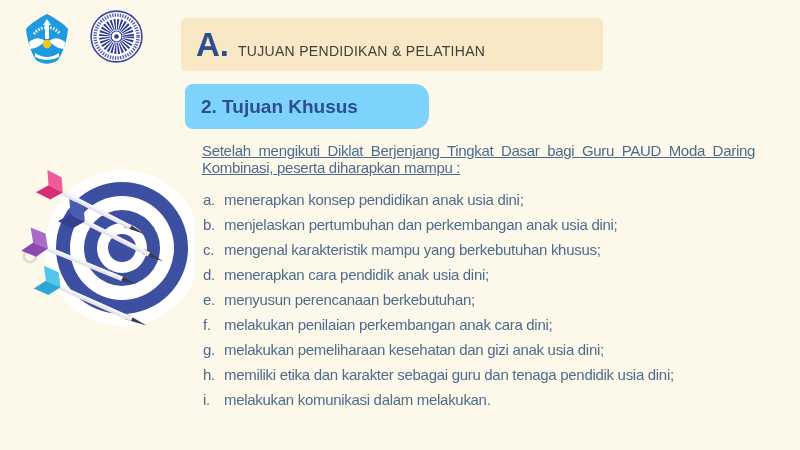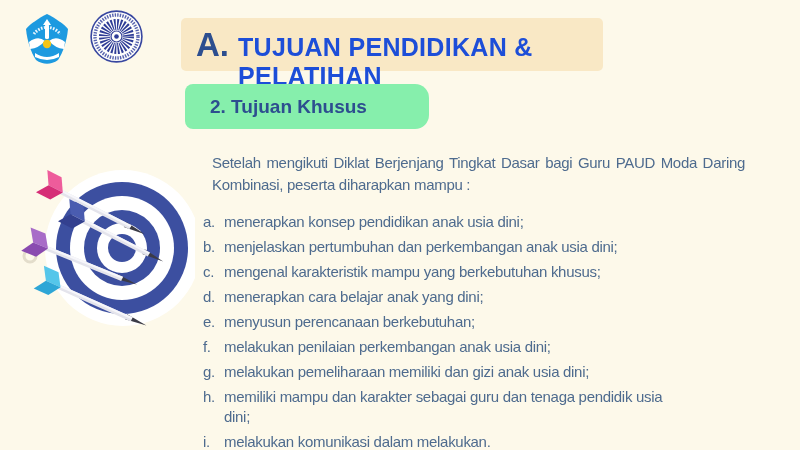--- a/index.html
+++ b/index.html
@@ -14,36 +14,36 @@
 
   .title-banner{
     position:absolute;left:181px;top:18px;width:422px;height:53px;
     background:#f9e8c5;border-radius:5px;
     display:flex;align-items:baseline;padding:9px 0 0 15px;box-sizing:border-box;
   }
   .title-prefix{
     font-size:33px;font-weight:bold;color:#2d4e8f;margin-right:9px;line-height:36px;
   }
   .title-text{
-    font-size:25px;font-weight:bold;color:#1d4ed8;letter-spacing:.3px;
+    font-size:14px;font-weight:normal;color:#404040;letter-spacing:.3px;
   }
 
   .sub-banner{
     position:absolute;left:185px;top:84px;width:244px;height:45px;
-    background:#86efac;border-radius:8px 14px 14px 8px;
-    display:flex;align-items:center;padding-left:25px;box-sizing:border-box;
+    background:#7dd3fc;border-radius:8px 14px 14px 8px;
+    display:flex;align-items:center;padding-left:16px;box-sizing:border-box;
   }
   .sub-text{font-size:19px;font-weight:bold;color:#2d4e8f;}
 
   .content{
     position:absolute;left:196px;top:136px;width:565px;
     color:#4e6b8e;font-size:15px;letter-spacing:-.3px;
   }
   .intro{
-    margin:16px;text-align:justify;line-height:22px;
+    margin:6px;text-align:justify;line-height:17px;text-decoration:underline;
   }
   .objective-list{margin-top:14px;padding-left:7px;}
   .item-row{display:flex;margin-bottom:5px;line-height:20px;}
   .item-letter{width:21px;flex:none;}
   .item-text{max-width:460px;}
 </style>
 </head>
 <body>
 
 <div class="slide">
@@ -87,37 +87,37 @@
       <div class="item-row">
         <span class="item-letter">b.</span>
         <span class="item-text">menjelaskan pertumbuhan dan perkembangan anak usia dini;</span>
       </div>
       <div class="item-row">
         <span class="item-letter">c.</span>
         <span class="item-text">mengenal karakteristik mampu yang berkebutuhan khusus;</span>
       </div>
       <div class="item-row">
         <span class="item-letter">d.</span>
-        <span class="item-text">menerapkan cara belajar anak yang dini;</span>
+        <span class="item-text">menerapkan cara pendidik anak usia dini;</span>
       </div>
       <div class="item-row">
         <span class="item-letter">e.</span>
         <span class="item-text">menyusun perencanaan berkebutuhan;</span>
       </div>
       <div class="item-row">
         <span class="item-letter">f.</span>
-        <span class="item-text">melakukan penilaian perkembangan anak usia dini;</span>
+        <span class="item-text">melakukan penilaian perkembangan anak cara dini;</span>
       </div>
       <div class="item-row">
         <span class="item-letter">g.</span>
-        <span class="item-text">melakukan pemeliharaan memiliki dan gizi anak usia dini;</span>
+        <span class="item-text">melakukan pemeliharaan kesehatan dan gizi anak usia dini;</span>
       </div>
       <div class="item-row">
         <span class="item-letter">h.</span>
-        <span class="item-text">memiliki mampu dan karakter sebagai guru dan tenaga pendidik usia dini;</span>
+        <span class="item-text">memiliki etika dan karakter sebagai guru dan tenaga pendidik usia dini;</span>
       </div>
       <div class="item-row">
         <span class="item-letter">i.</span>
         <span class="item-text">melakukan komunikasi dalam melakukan.</span>
       </div>
     </div>
   </div>
 
   <svg style="position:absolute;left:5px;top:152px" width="190" height="200" viewBox="0 0 190 200">
 

